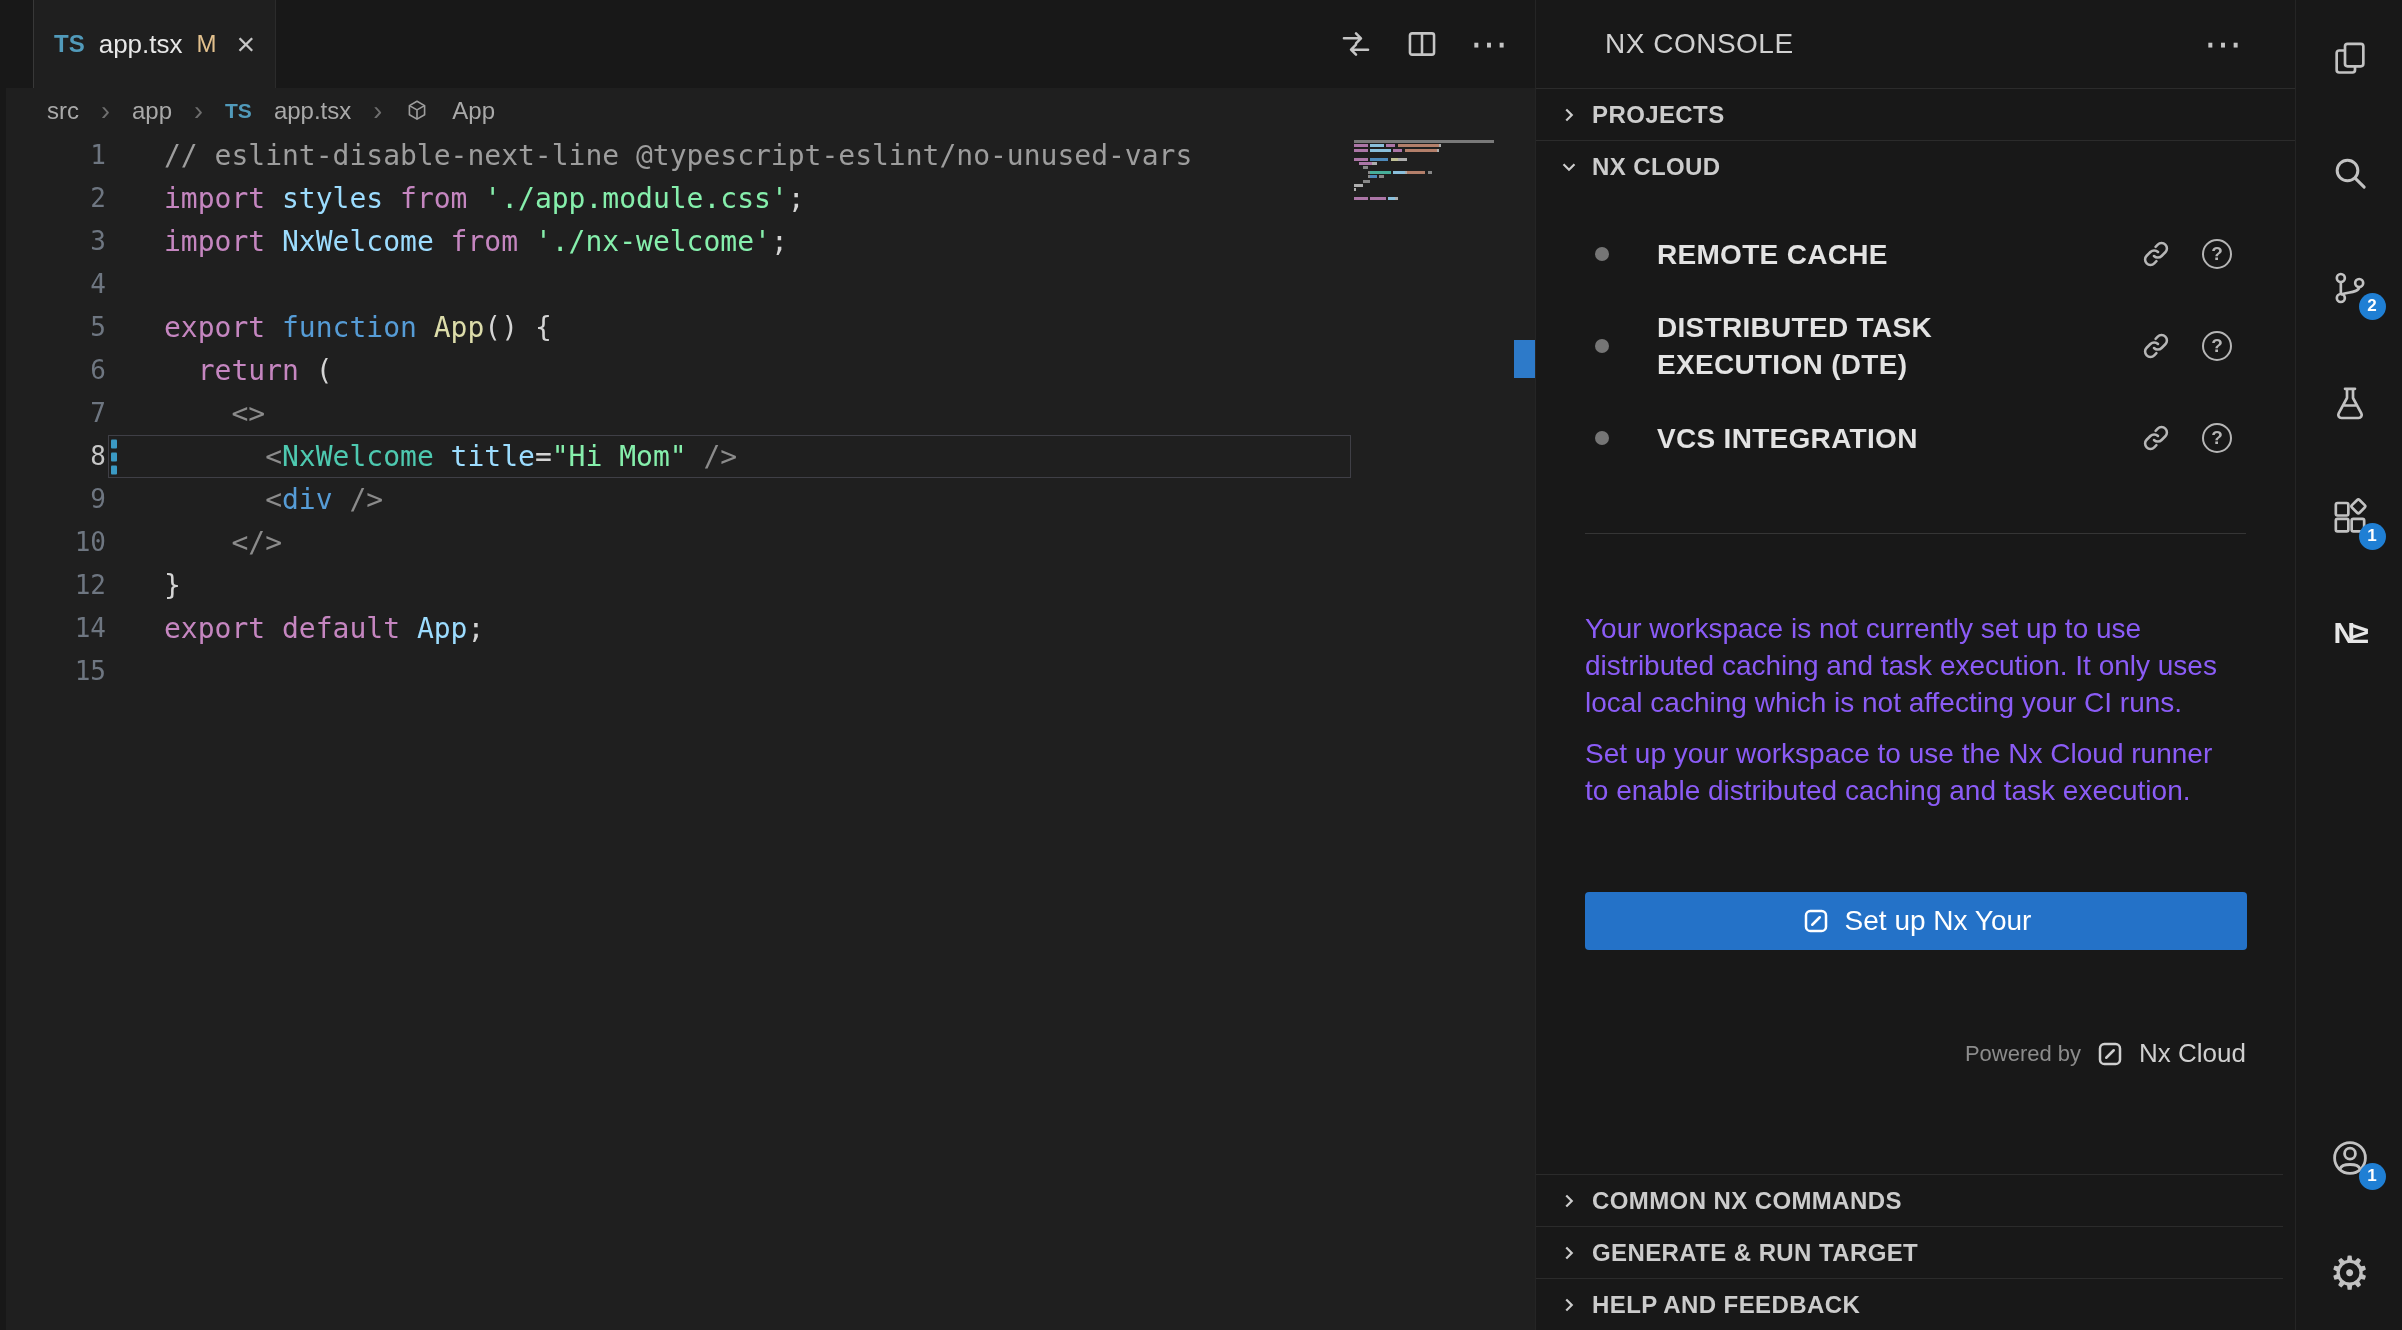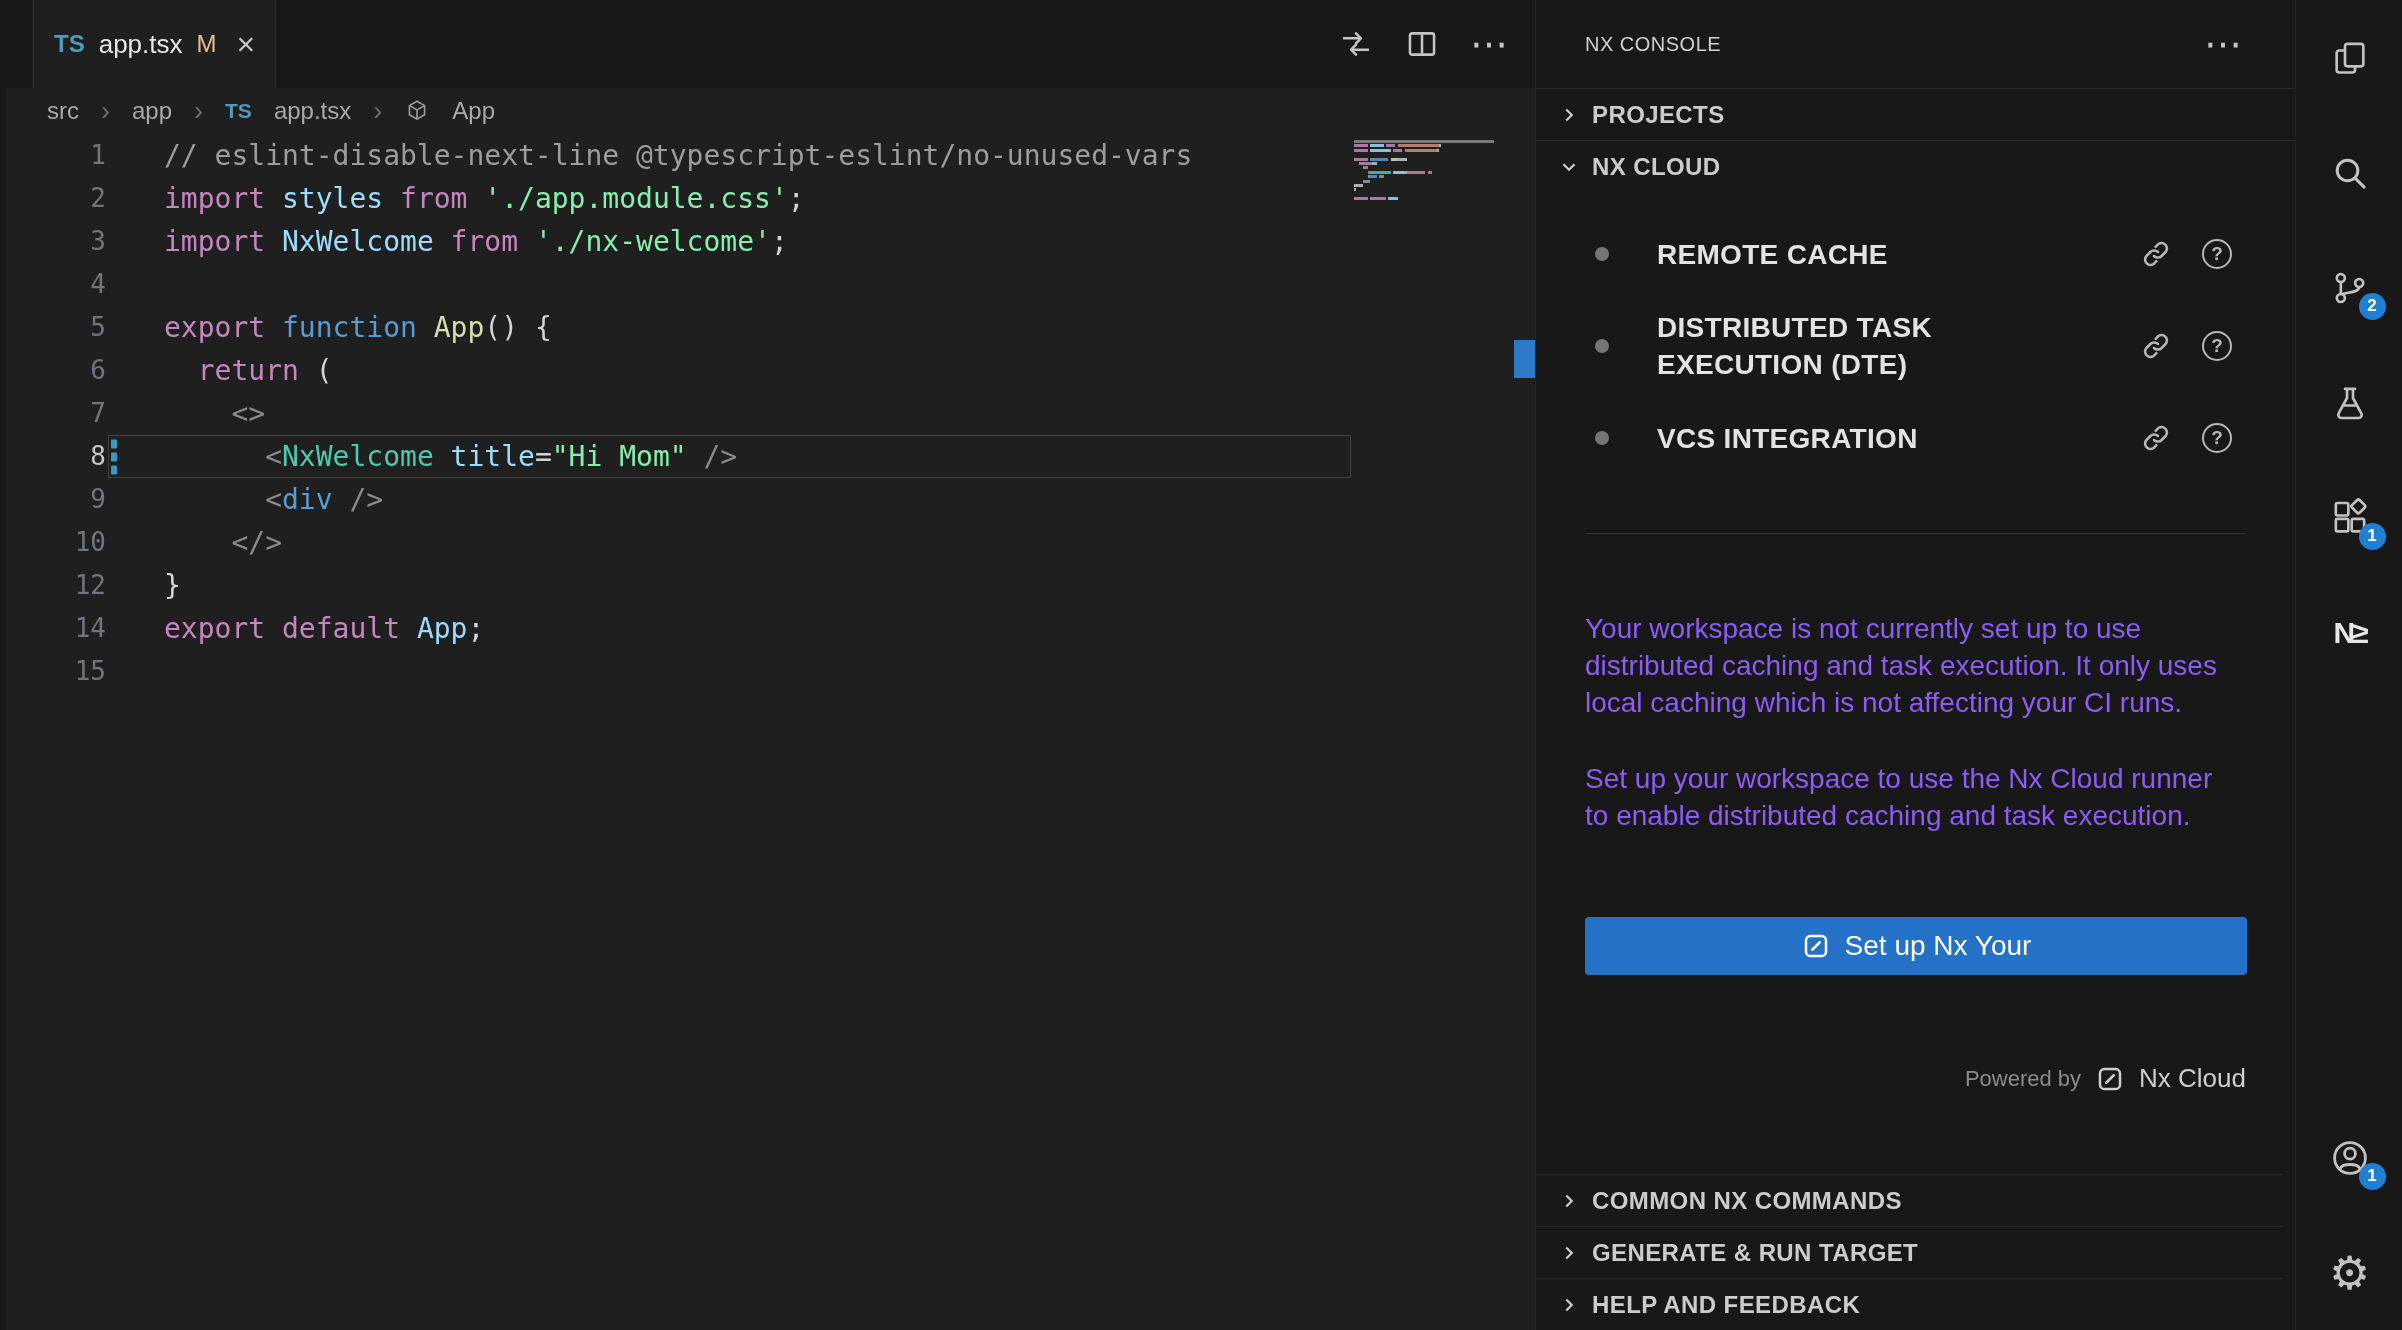--- a/index.html
+++ b/index.html
@@ -42,21 +42,21 @@
   .minimap { position:absolute; left:1348px; top:140px; width:161px; }
   .mm-line { height:3px; margin-bottom:1.4px; white-space:nowrap; font-size:0; }
   .mm-line span { display:inline-block; height:3px; opacity:.85; vertical-align:top; }
   .overview-marker { position:absolute; right:3px; top:340px; width:24px; height:38px; background:#2d7ac9; }
 
   
   .side-panel { position:absolute; left:1535px; top:0; width:760px; height:1330px;
     background:#181818; border-left:1px solid #252525; }
   .panel-header { height:88px; display:flex; align-items:center; justify-content:space-between;
     padding:0 55px 0 49px; }
-  .panel-title { font-size:20px; color:#d0d0d0; letter-spacing:.5px; }
+  .panel-title { font-size:28px; color:#d0d0d0; letter-spacing:.5px;margin-left:20px; }
   .panel-more { font-size:38px; color:#c5c5c5; letter-spacing:-2px; cursor:pointer; }
   .section-header { height:52px; border-top:1px solid #2b2b2b; display:flex; align-items:center;
     gap:12px; padding-left:22px; cursor:pointer; }
   .sec-label { font-size:24px; font-weight:700; letter-spacing:.4px; color:#cccccc; }
   .chev { flex:0 0 auto; }
   .chev.expanded { transform:rotate(90deg); }
 
   .cloud-body { padding:0 49px; }
   #cloud-items { padding-top:20px; }
   .cloud-row { display:flex; align-items:center; min-height:84px; margin-bottom:8px; }
@@ -65,21 +65,21 @@
     line-height:37px; color:#e3e3e3; }
   .row-icons { margin-left:auto; display:flex; align-items:center; gap:30px; padding-right:14px; }
   .icon-btn { width:32px; height:32px; display:flex; align-items:center; justify-content:center; cursor:pointer; }
   .help-icon { width:30px; height:30px; border:2px solid #b6b6b6; border-radius:50%;
     display:flex; align-items:center; justify-content:center; color:#b6b6b6;
     font-size:19px; font-weight:700; cursor:pointer; }
   .help-icon::before { content:"?"; }
   .divider { border-top:1px solid #353535; margin-top:53px; }
   .desc { width:650px; font-size:28px; line-height:37px; color:#8b5cf6; }
   .desc-1 { margin-top:76px; }
-  .desc-2 { margin-top:39px; }
+  .desc-2 { margin-top:14px; }
   .setup-btn { margin-top:83px; width:662px; height:58px; background:var(--accent); border:none;
     border-radius:4px; display:flex; align-items:center; justify-content:center; gap:14px;
     color:#ffffff; font-size:28px; font-family:"Liberation Sans",sans-serif; cursor:pointer; }
   .powered { margin-top:88px; display:flex; align-items:center; justify-content:flex-end; gap:14px; }
   .powered-label { font-size:22px; color:#8c8c8c; }
   .powered-brand { font-size:26px; color:#cfcfcf; cursor:pointer; }
   .bottom-sections { position:absolute; left:0; right:12px; bottom:0; }
 
   
   .activity-bar { position:absolute; right:0; top:0; width:107px; height:1330px; background:#181818;

